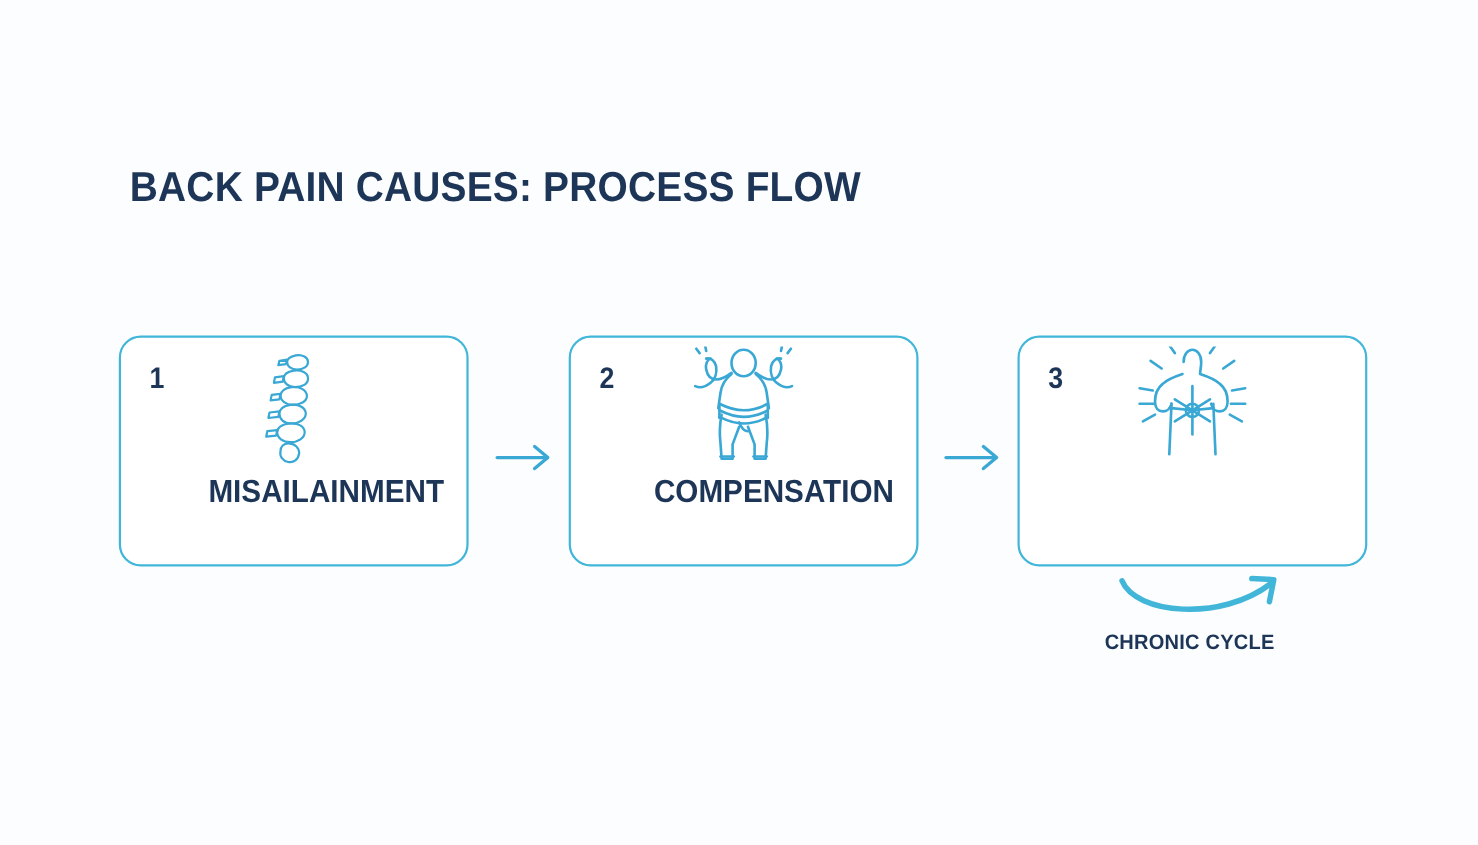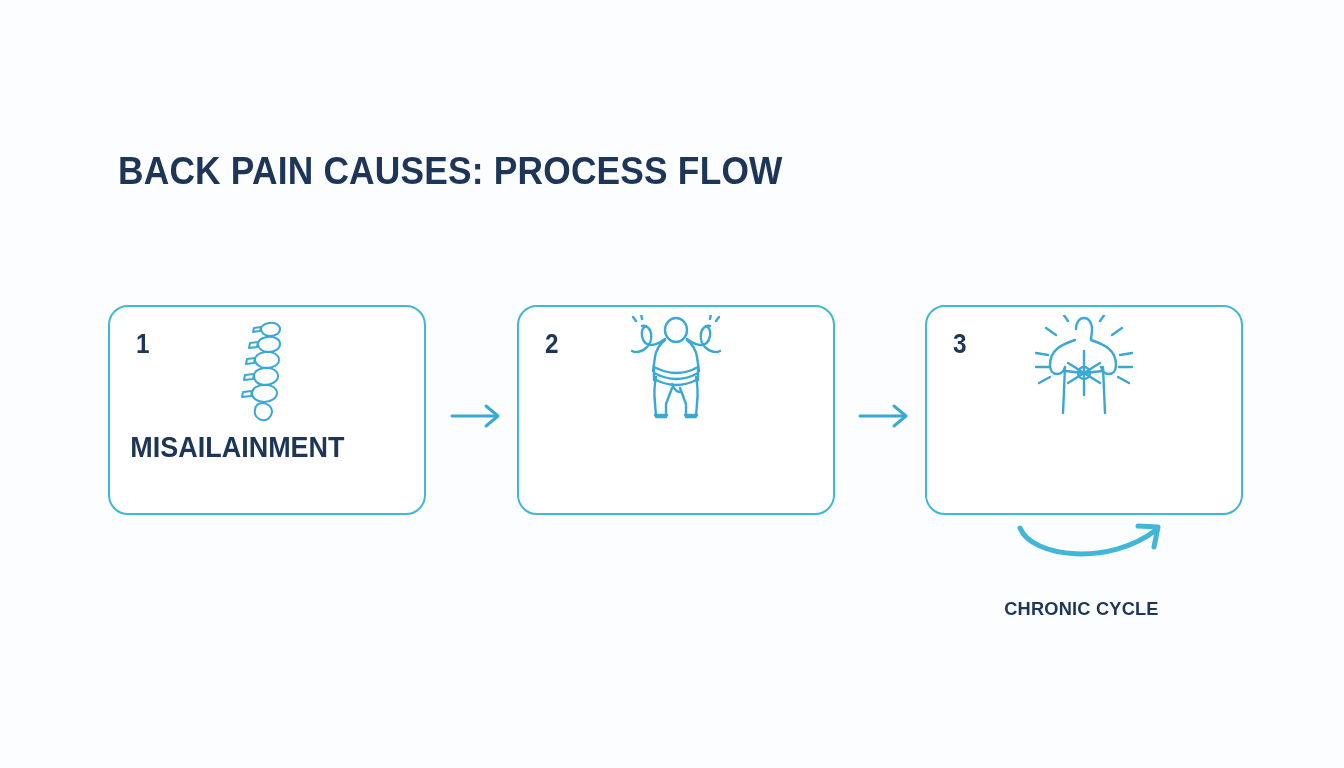--- a/index.html
+++ b/index.html
@@ -80,21 +80,21 @@
     width: 120px;
     height: 108px;
     display: block;
   }
 
   .step-label {
     position: absolute;
     left: 10px;
     right: 10px;
     top: 123px;
-    text-align: left;
+    text-align: right;
     font-size: 29px;
     font-weight: 700;
     color: #1d3557;
     line-height: 34px;
     letter-spacing: 0px;
   }
   .step-label .lbl-line {
     display: block;
     transform: scaleX(0.93);
   }
@@ -128,21 +128,20 @@
     position: absolute;
     left: 0;
     top: 58px;
     width: 182px;
     text-align: center;
     font-size: 19px;
     font-weight: 700;
     color: #1d3557;
     line-height: 22px;
     letter-spacing: 0.2px;
-    margin-top: 24px;
   }
   #cycle-label span { display: inline-block; transform: scaleX(0.96); }
 </style>
 </head>
 <body>
 
 <div id="stage">
 
   <div id="page-title">BACK PAIN CAUSES: PROCESS FLOW</div>
 
@@ -205,20 +204,23 @@
         <path d="M38 64 c8 4 16 6 22 6 c7 0 15 -2 22 -6"></path>
         <path d="M38 52 l0 13"></path>
         <path d="M82 52 l0 13"></path>
 
         <path d="M20 6 l-3 -4"></path>
         <path d="M26 4 l-1 -5"></path>
         <path d="M100 6 l3 -4"></path>
         <path d="M94 4 l1 -5"></path>
       </svg>
 
+      <div class="step-label">
+        <span class="lbl-line">COMPENSATION</span>
+      </div>
     </div>
 
     <svg class="connector conn-2" viewBox="0 0 62 30" fill="none" stroke="#3aa8d4" stroke-width="3" stroke-linecap="round" stroke-linejoin="round">
       <line x1="4" y1="15" x2="48" y2="15"></line>
       <polyline points="38,5 50,15 38,25"></polyline>
     </svg>
 
     <div class="step-card card-3">
       <div class="step-number">3</div>
 

